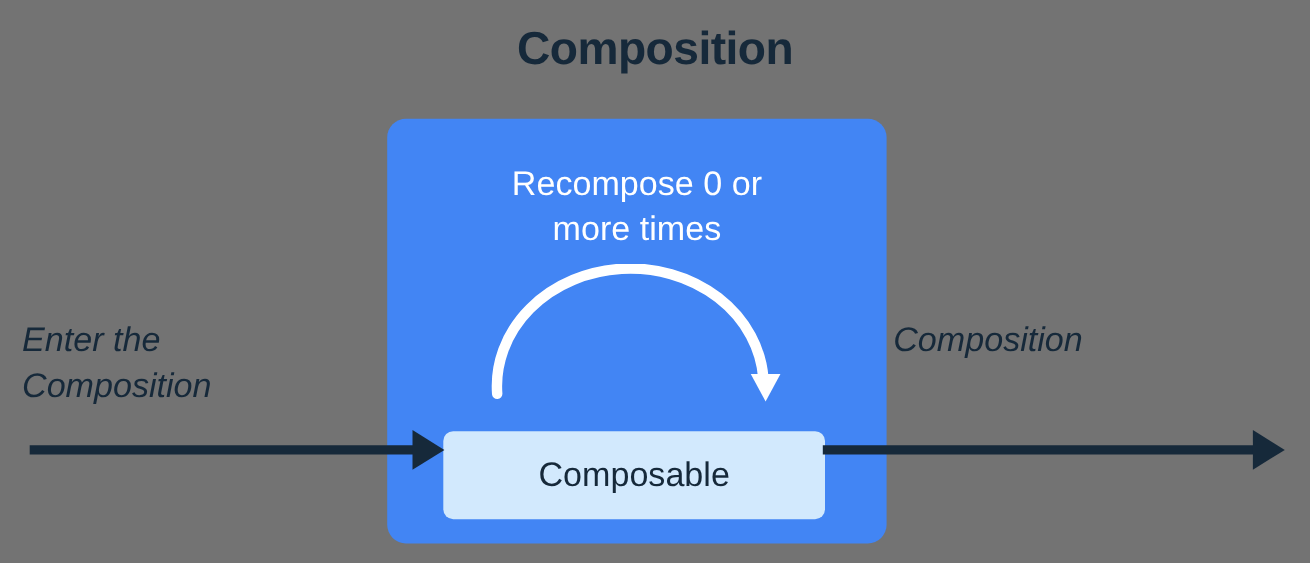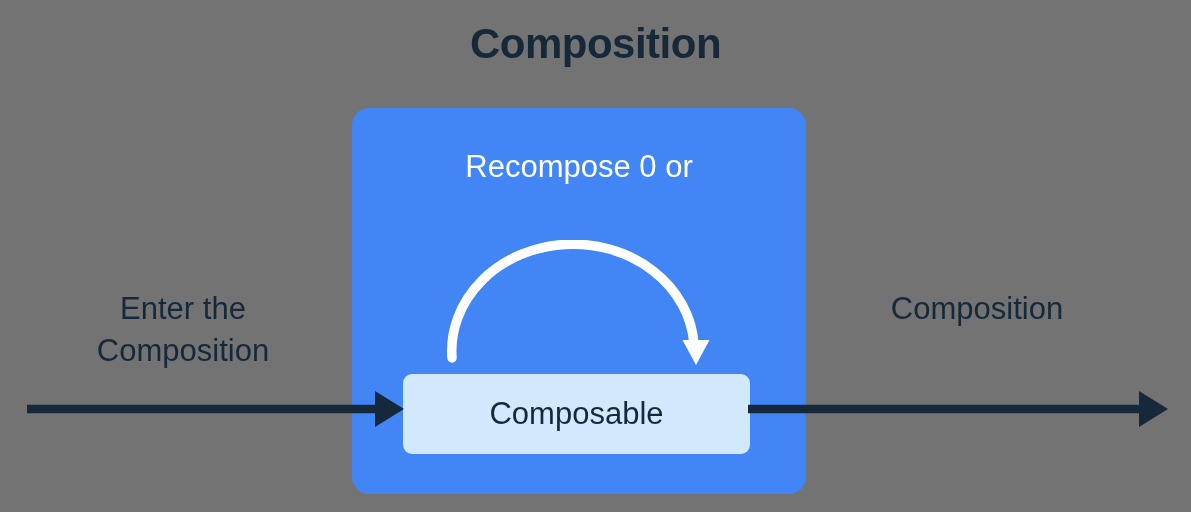--- a/index.html
+++ b/index.html
@@ -67,45 +67,45 @@
     left: 436px;
     top: 240px;
     width: 280px;
     height: 130px;
   }
 
   
   #composable-box {
     position: absolute;
     left: 403px;
-    top: 374px;
+    top: 392px;
     width: 347px;
     height: 80px;
     background: #d2e9fd;
     border-radius: 9px;
     display: flex;
     align-items: center;
     justify-content: center;
   }
   #composable-label {
     font-size: 31px;
     font-weight: normal;
     color: #16293a;
     line-height: 36px;
     white-space: nowrap;
   }
 
   
   .side-caption {
     position: absolute;
-    text-align: center;
     font-size: 31px;
     font-weight: normal;
     color: #16293a;
     line-height: 42px;
+    font-style: italic;
   }
   .side-caption .ln {
     display: block;
     white-space: nowrap;
   }
   #enter-caption {
     left: 20px;
     top: 288px;
     width: 326px;
   }
@@ -135,20 +135,21 @@
 <body>
 
 <div id="stage">
 
   <div id="diagram-title">Composition</div>
 
   <div id="composition-box"></div>
 
   <div id="recompose-caption">
     <span class="ln">Recompose 0 or</span>
+    <span class="ln">more times</span>
   </div>
 
   <svg id="recompose-arrow" viewBox="0 0 280 130">
     <path d="M 16 118 A 118 104 0 0 1 258 104" fill="none" stroke="#ffffff" stroke-width="9.5" stroke-linecap="round"></path>
     <polygon points="246.5,100 273.5,100 260,125" fill="#ffffff"></polygon>
   </svg>
 
   <div id="composable-box">
     <span id="composable-label">Composable</span>
   </div>

